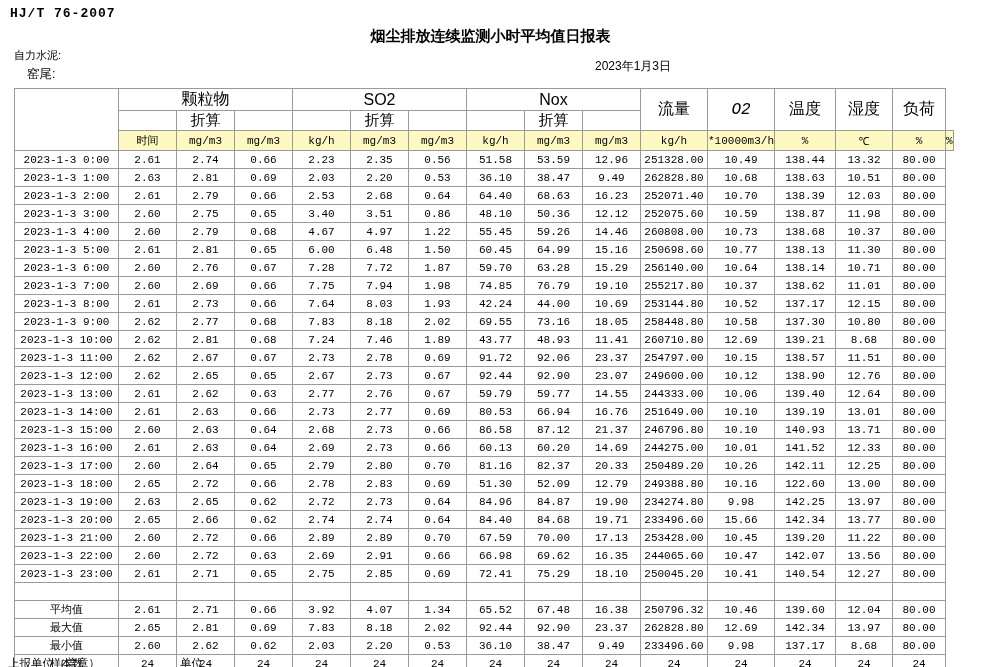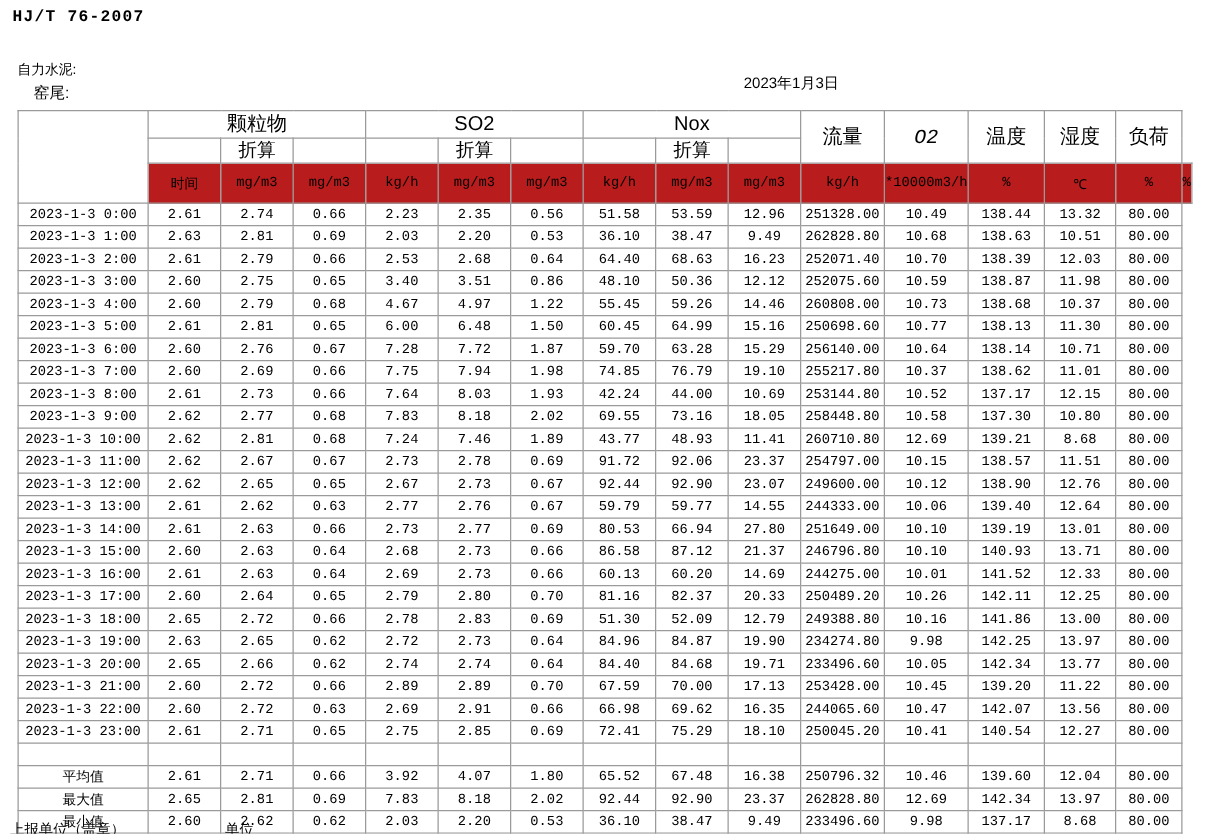--- a/index.html
+++ b/index.html
@@ -39,21 +39,21 @@
     border:1px solid #9a9a9a;
     text-align:center;
     vertical-align:middle;
     padding:0;
     height:17px;
     font-weight:normal;
     white-space:nowrap;
   }
   .hdr-group{height:18px;font-size:16px;}
   .hdr-sub{height:17px;font-size:15px;}
-  .hdr-unit{height:32px;background:#b91c1c;font-size:11px;padding-left:25px;}
+  .hdr-unit{height:20px;background:#fef9c3;font-size:11px;padding-left:25px;}
   .col-time{width:103px;}
   .col-num{width:57px;}
   .col-flow{width:66px;margin-left:31px;}
   .col-o2{width:50px;font-style:italic;}
   .col-temp{width:60px;}
   .col-hum{width:56px;}
   .col-load{width:52px;}
   .time-cell{text-align:center;letter-spacing:0px;}
   .blank-row td{height:10px;border-left:1px solid #9a9a9a;border-right:1px solid #9a9a9a;border-top:1px solid #9a9a9a;border-bottom:1px solid #9a9a9a;}
   .summary td{height:17px;}
@@ -68,20 +68,21 @@
     position:absolute;left:180px;top:656px;font-size:11.5px;
   }
   .cn{font-family:"Liberation Sans",sans-serif;}
 </style>
 </head>
 <body>
 
 <div class="page">
 
   <div class="std-code">HJ/T 76-2007</div>
+  <div class="doc-title cn">烟尘排放连续监测小时平均值日报表</div>
   <div class="company cn">自力水泥:</div>
   <div class="kiln cn">窑尾:</div>
   <div class="report-date cn">2023年1月3日</div>
 
   <table class="main">
     <thead>
       <tr class="hdr-group">
         <td class="col-time" rowspan="3"></td>
         <td colspan="3" class="cn">颗粒物</td>
         <td colspan="3" class="cn">SO2</td>
@@ -363,21 +364,21 @@
         <tr>
           <td class="time-cell col-time">2023-1-3 14:00</td>
           <td>2.61</td>
           <td>2.63</td>
           <td>0.66</td>
           <td>2.73</td>
           <td>2.77</td>
           <td>0.69</td>
           <td>80.53</td>
           <td>66.94</td>
-          <td>27.80</td>
+          <td>16.76</td>
           <td>251649.00</td>
           <td>10.10</td>
           <td>139.19</td>
           <td>13.01</td>
           <td>80.00</td>
         </tr>
         <tr>
           <td class="time-cell col-time">2023-1-3 15:00</td>
           <td>2.60</td>
           <td>2.63</td>
@@ -434,21 +435,21 @@
           <td>2.72</td>
           <td>0.66</td>
           <td>2.78</td>
           <td>2.83</td>
           <td>0.69</td>
           <td>51.30</td>
           <td>52.09</td>
           <td>12.79</td>
           <td>249388.80</td>
           <td>10.16</td>
-          <td>141.86</td>
+          <td>122.60</td>
           <td>13.00</td>
           <td>80.00</td>
         </tr>
         <tr>
           <td class="time-cell col-time">2023-1-3 19:00</td>
           <td>2.63</td>
           <td>2.65</td>
           <td>0.62</td>
           <td>2.72</td>
           <td>2.73</td>
@@ -467,21 +468,21 @@
           <td>2.65</td>
           <td>2.66</td>
           <td>0.62</td>
           <td>2.74</td>
           <td>2.74</td>
           <td>0.64</td>
           <td>84.40</td>
           <td>84.68</td>
           <td>19.71</td>
           <td>233496.60</td>
-          <td>10.05</td>
+          <td>15.66</td>
           <td>142.34</td>
           <td>13.77</td>
           <td>80.00</td>
         </tr>
         <tr>
           <td class="time-cell col-time">2023-1-3 21:00</td>
           <td>2.60</td>
           <td>2.72</td>
           <td>0.66</td>
           <td>2.89</td>
@@ -547,21 +548,21 @@
           <td>&nbsp;</td>
           <td>&nbsp;</td>
         </tr>
         <tr class="summary">
           <td class="label-cell col-time cn">平均值</td>
           <td>2.61</td>
           <td>2.71</td>
           <td>0.66</td>
           <td>3.92</td>
           <td>4.07</td>
-          <td>1.80</td>
+          <td>1.34</td>
           <td>65.52</td>
           <td>67.48</td>
           <td>16.38</td>
           <td>250796.32</td>
           <td>10.46</td>
           <td>139.60</td>
           <td>12.04</td>
           <td>80.00</td>
         </tr>
         <tr class="summary">

